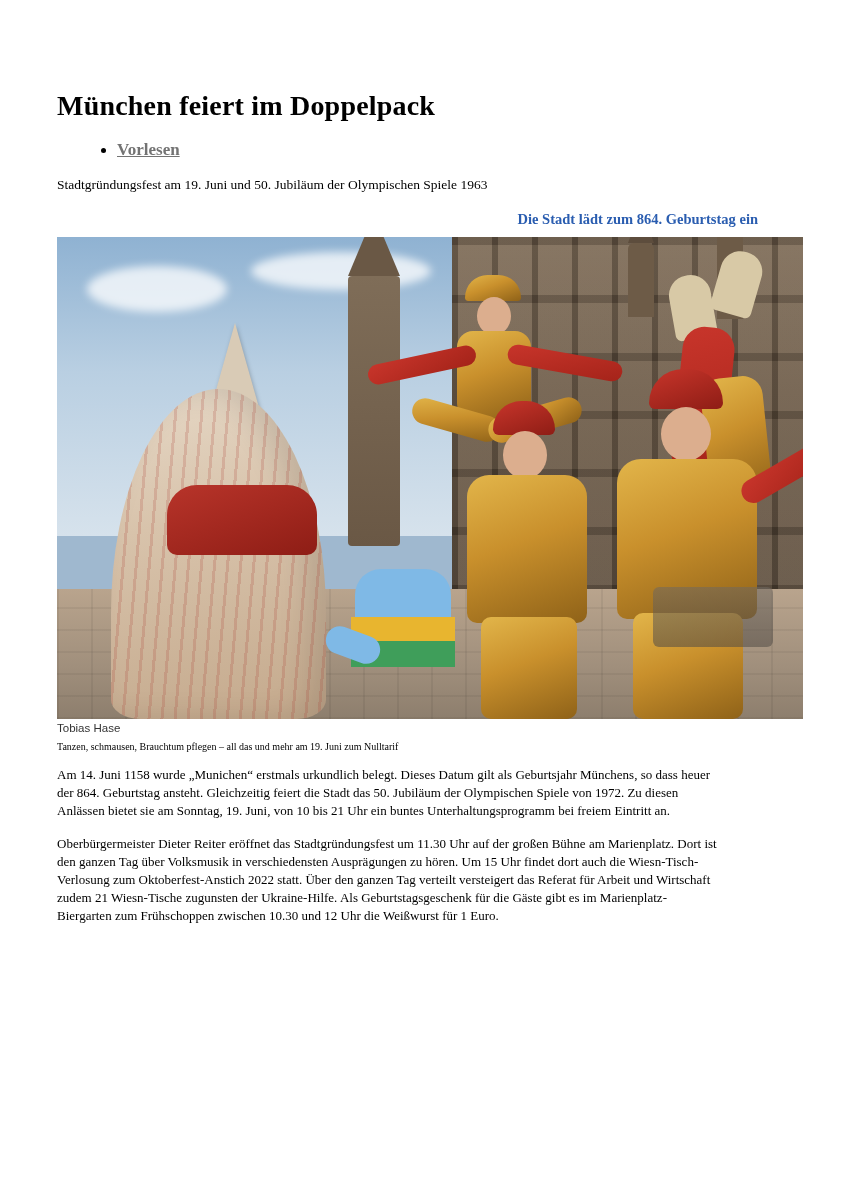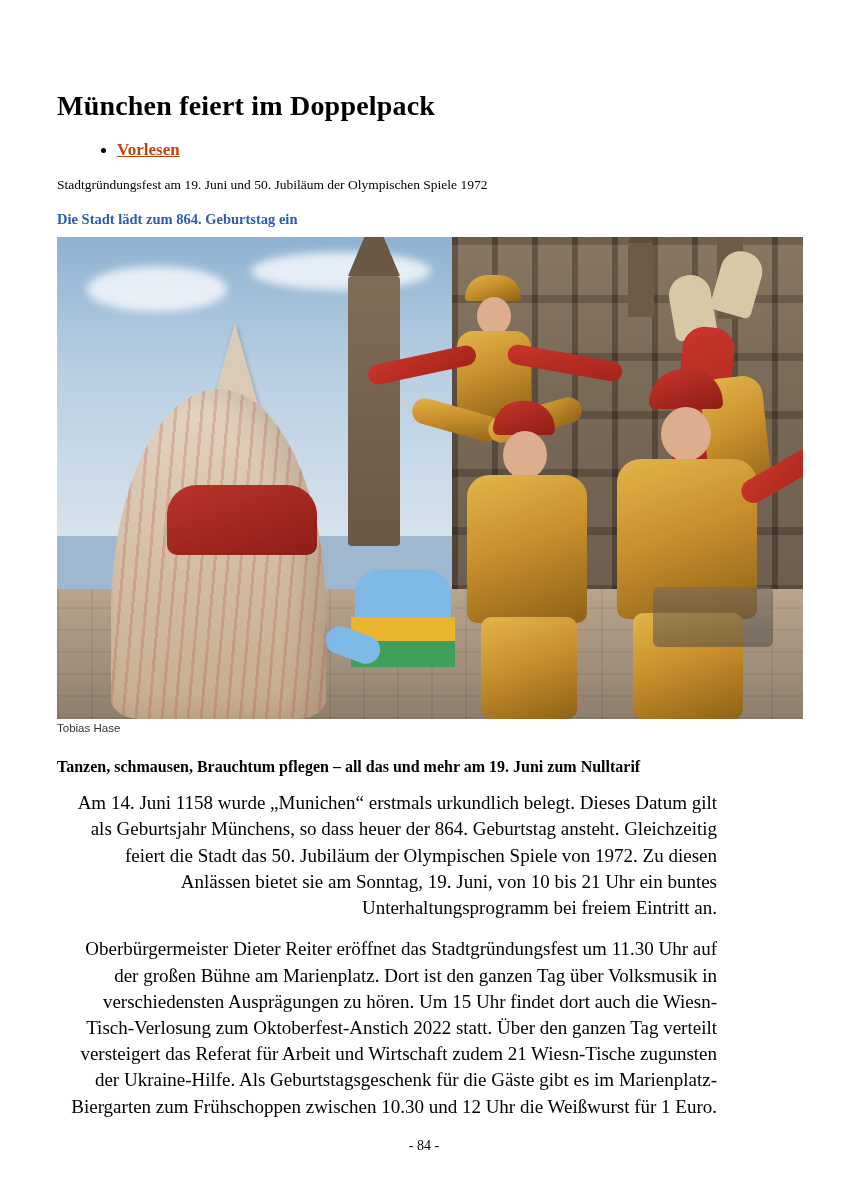--- a/index.html
+++ b/index.html
@@ -31,41 +31,42 @@
   ul.vorlesen-list {
     margin: 0 0 16px 0;
     padding-left: 60px;
     list-style-type: disc;
   }
   ul.vorlesen-list li {
     margin: 0;
     padding: 0;
   }
   a.vorlesen-link {
-    color: #c2410c;
+    color: #737373;
     font-size: 17px;
     font-weight: bold;
     text-decoration: underline;
     font-family: "Liberation Serif", serif;
   }
   p.subtitle {
     font-size: 13.5px;
     margin: 0 0 17px 0;
     line-height: 1.35;
   }
   p.date {
     font-size: 13.5px;
     margin: 0 0 20px 0;
   }
   h2.kicker {
     color: #2a5db0;
     font-size: 14.5px;
     font-weight: bold;
     margin: 0 0 9px 0;
     font-family: "Liberation Serif", serif;
+    text-align: right;
   }
   .figure {
     margin: 0 16px 4px 0;
     width: 844px;
   }
   .photo {
     width: 746px;
     height: 482px;
     position: relative;
     overflow: hidden;
@@ -186,30 +187,30 @@
   }
   .caption-text {
     font-family: "Liberation Sans", sans-serif;
     font-size: 11.5px;
     color: #111111;
     line-height: 1.42;
     margin: 1px 0 0 0;
     width: 746px;
   }
   h3.section-head {
-    font-size: 16px;
-    font-weight: bold;
-    margin: 24px 0 14px 0;
+    font-size: 10px;
+    font-weight: normal;
+    margin: 7px 0 14px 0;
   }
   p.body-par {
-    font-size: 19px;
+    font-size: 13px;
     line-height: 1.38;
     margin: 0 0 15px 0;
     width: 660px;
-    text-align: right;
+    text-align: left;
   }
   p.body-par b { font-weight: normal; }
   .page-number {
     position: absolute;
     left: 0; right: 0;
     bottom: 46px;
     text-align: center;
     font-size: 14px;
     font-family: "Liberation Serif", serif;
   }
@@ -220,21 +221,21 @@
 <div class="page">
 
   <h1 class="article-title">München feiert im Doppelpack</h1>
 
   <ul class="vorlesen-list">
     <li>
       <a class="vorlesen-link" href="#">Vorlesen</a>
     </li>
   </ul>
 
-  <p class="subtitle">Stadtgründungsfest am 19. Juni und 50. Jubiläum der Olympischen Spiele 1972</p>
+  <p class="subtitle">Stadtgründungsfest am 19. Juni und 50. Jubiläum der Olympischen Spiele 1963</p>
 
 
   <h2 class="kicker">Die Stadt lädt zum 864. Geburtstag ein</h2>
 
   <div class="figure">
     <div class="photo" role="img" aria-label="Gauklergruppe in goldenen Kostümen tanzt vor dem Neuen Rathaus am Marienplatz">
       <div class="sky"></div>
       <div class="cloud" style="left:4%; top:6%; width:140px; height:46px;"></div>
       <div class="cloud" style="left:26%; top:3%; width:180px; height:38px;"></div>
       <div class="cloud" style="left:55%; top:10%; width:120px; height:34px;"></div>
@@ -298,14 +299,13 @@
 
     <p class="caption-credit">Tobias Hase</p>
   </div>
 
   <h3 class="section-head">Tanzen, schmausen, Brauchtum pflegen – all das und mehr am 19. Juni zum Nulltarif</h3>
 
   <p class="body-par">Am 14. Juni 1158 wurde „Munichen“ erstmals urkundlich belegt. Dieses Datum gilt als Geburtsjahr Münchens, so dass heuer der 864. Geburtstag ansteht. Gleichzeitig feiert die Stadt das 50. Jubiläum der Olympischen Spiele von 1972. Zu diesen Anlässen bietet sie am Sonntag, 19. Juni, von 10 bis 21 Uhr ein buntes Unterhaltungsprogramm bei freiem Eintritt an.</p>
 
   <p class="body-par"><span>Oberbürgermeister Dieter Reiter eröffnet das Stadtgründungsfest um 11.30 Uhr auf der großen </span><b>Bühne am Marienplatz</b><span>. Dort ist den ganzen Tag über Volksmusik in verschiedensten Ausprägungen zu hören. Um 15 Uhr findet dort auch die Wiesn-Tisch-Verlosung zum Oktoberfest-Anstich 2022 statt. Über den ganzen Tag verteilt versteigert das Referat für Arbeit und Wirtschaft zudem 21 Wiesn-Tische zugunsten der Ukraine-Hilfe. Als Geburtstagsgeschenk für die Gäste gibt es im Marienplatz-Biergarten zum Frühschoppen zwischen 10.30 und 12 Uhr die Weißwurst für 1 Euro.</span></p>
 
-  <div class="page-number">- 84 -</div>
 </div>
 
 </body></html>

